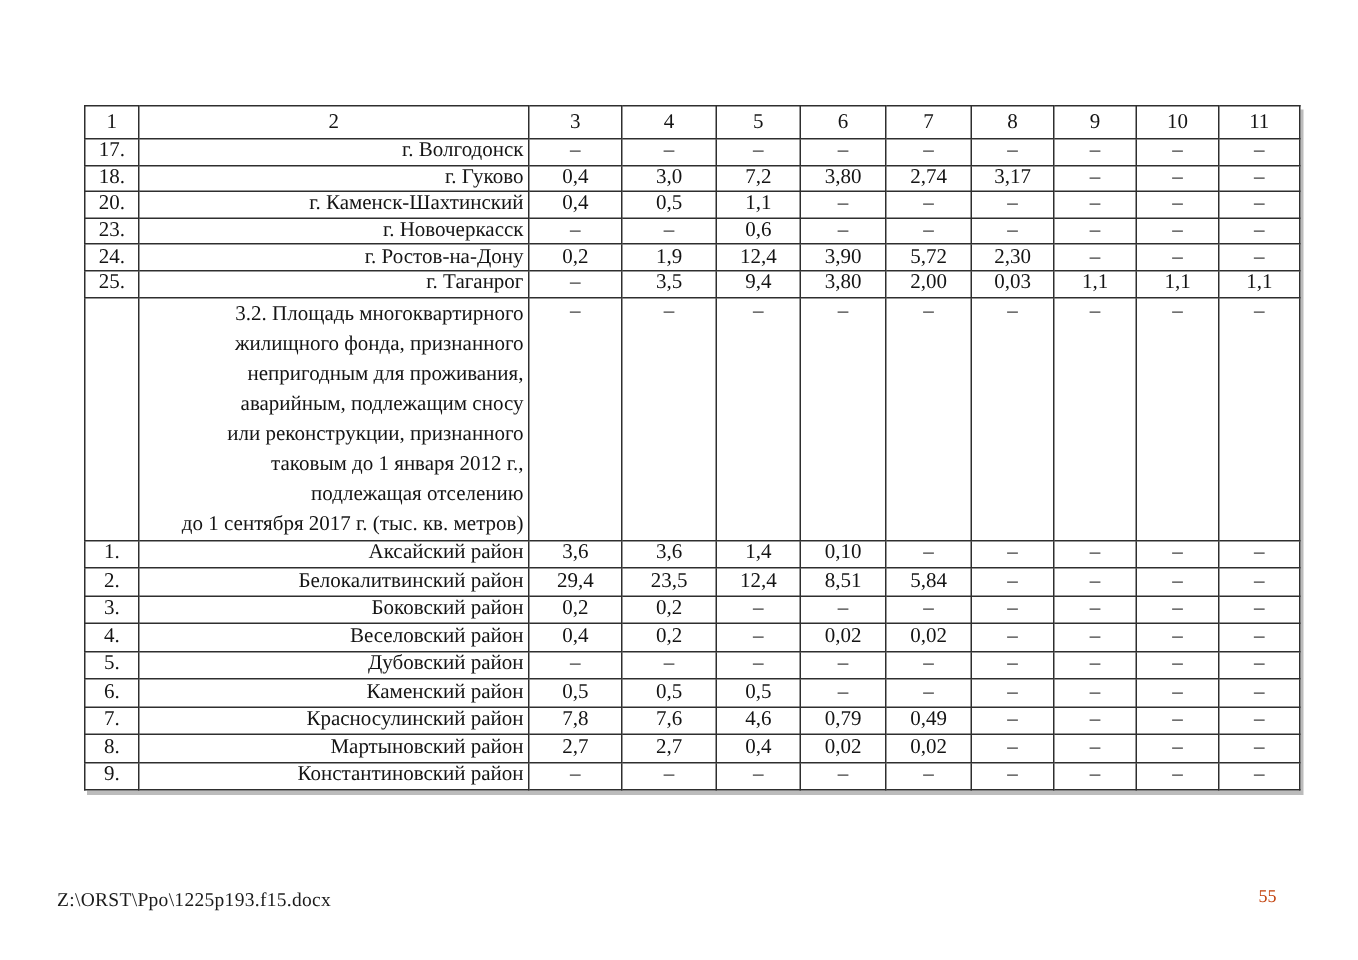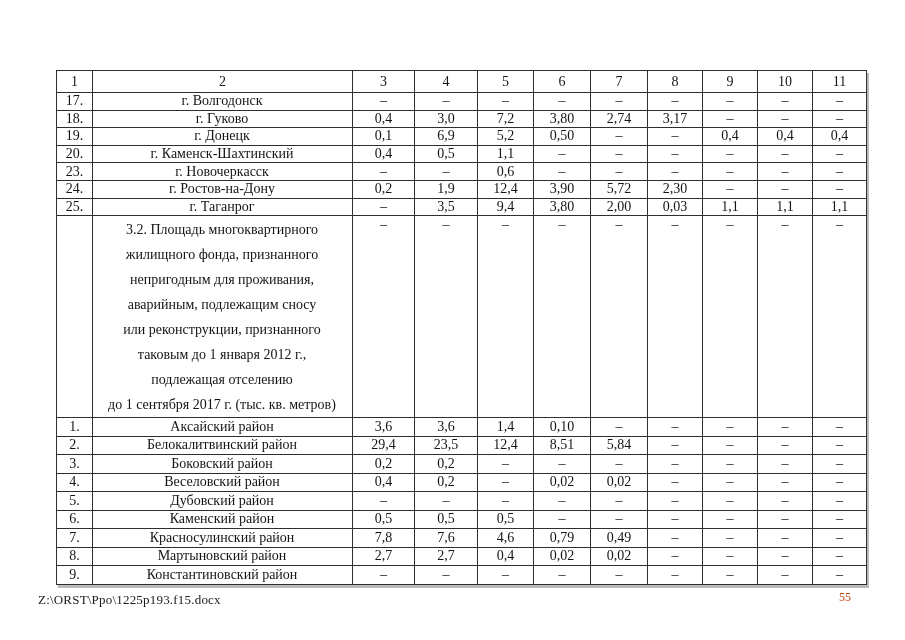--- a/index.html
+++ b/index.html
@@ -15,26 +15,26 @@
     background:#fff;
   }
   .doc-table th,.doc-table td{
     border:1px solid #2e2e2e;
     font-family:"Liberation Serif", serif;
     font-size:14px;color:#141414;
     padding:0;text-align:center;vertical-align:middle;
     overflow:hidden;font-weight:normal;
   }
   .doc-table th{height:21px;}
-  .doc-table td.name-cell{text-align:center;padding-left:2px;padding-right:3px;}
+  .doc-table td.name-cell{text-align:right;padding-left:2px;padding-right:3px;}
   tr.row-top td{height:16.6px;}
   tr.row-bottom td{height:17.5px;}
   tr.row-section td{height:136px;vertical-align:top;}
   tr.row-section td.name-cell{
-    white-space:pre-line;line-height:25px;padding-top:1px;
+    white-space:pre-line;line-height:20px;padding-top:1px;
   }
   tr.row-section td.value-cell{padding-top:3px;line-height:12px;}
   .footer-path{
     position:absolute;left:38px;top:592px;
     font-size:13px;color:#1b1b1b;letter-spacing:0.2px;
   }
   .page-number{
     position:absolute;top:590px;right:54px;
     font-size:12px;color:#c2410c;
   }
@@ -92,33 +92,20 @@
         <td class="value-cell">3,0</td>
         <td class="value-cell">7,2</td>
         <td class="value-cell">3,80</td>
         <td class="value-cell">2,74</td>
         <td class="value-cell">3,17</td>
         <td class="value-cell">–</td>
         <td class="value-cell">–</td>
         <td class="value-cell">–</td>
       </tr>
       <tr class="row-top">
-        <td>19.</td>
-        <td class="name-cell">г. Донецк</td>
-        <td class="value-cell">0,1</td>
-        <td class="value-cell">6,9</td>
-        <td class="value-cell">5,2</td>
-        <td class="value-cell">0,50</td>
-        <td class="value-cell">–</td>
-        <td class="value-cell">–</td>
-        <td class="value-cell">0,4</td>
-        <td class="value-cell">0,4</td>
-        <td class="value-cell">0,4</td>
-      </tr>
-      <tr class="row-top">
         <td>20.</td>
         <td class="name-cell">г. Каменск-Шахтинский</td>
         <td class="value-cell">0,4</td>
         <td class="value-cell">0,5</td>
         <td class="value-cell">1,1</td>
         <td class="value-cell">–</td>
         <td class="value-cell">–</td>
         <td class="value-cell">–</td>
         <td class="value-cell">–</td>
         <td class="value-cell">–</td>

